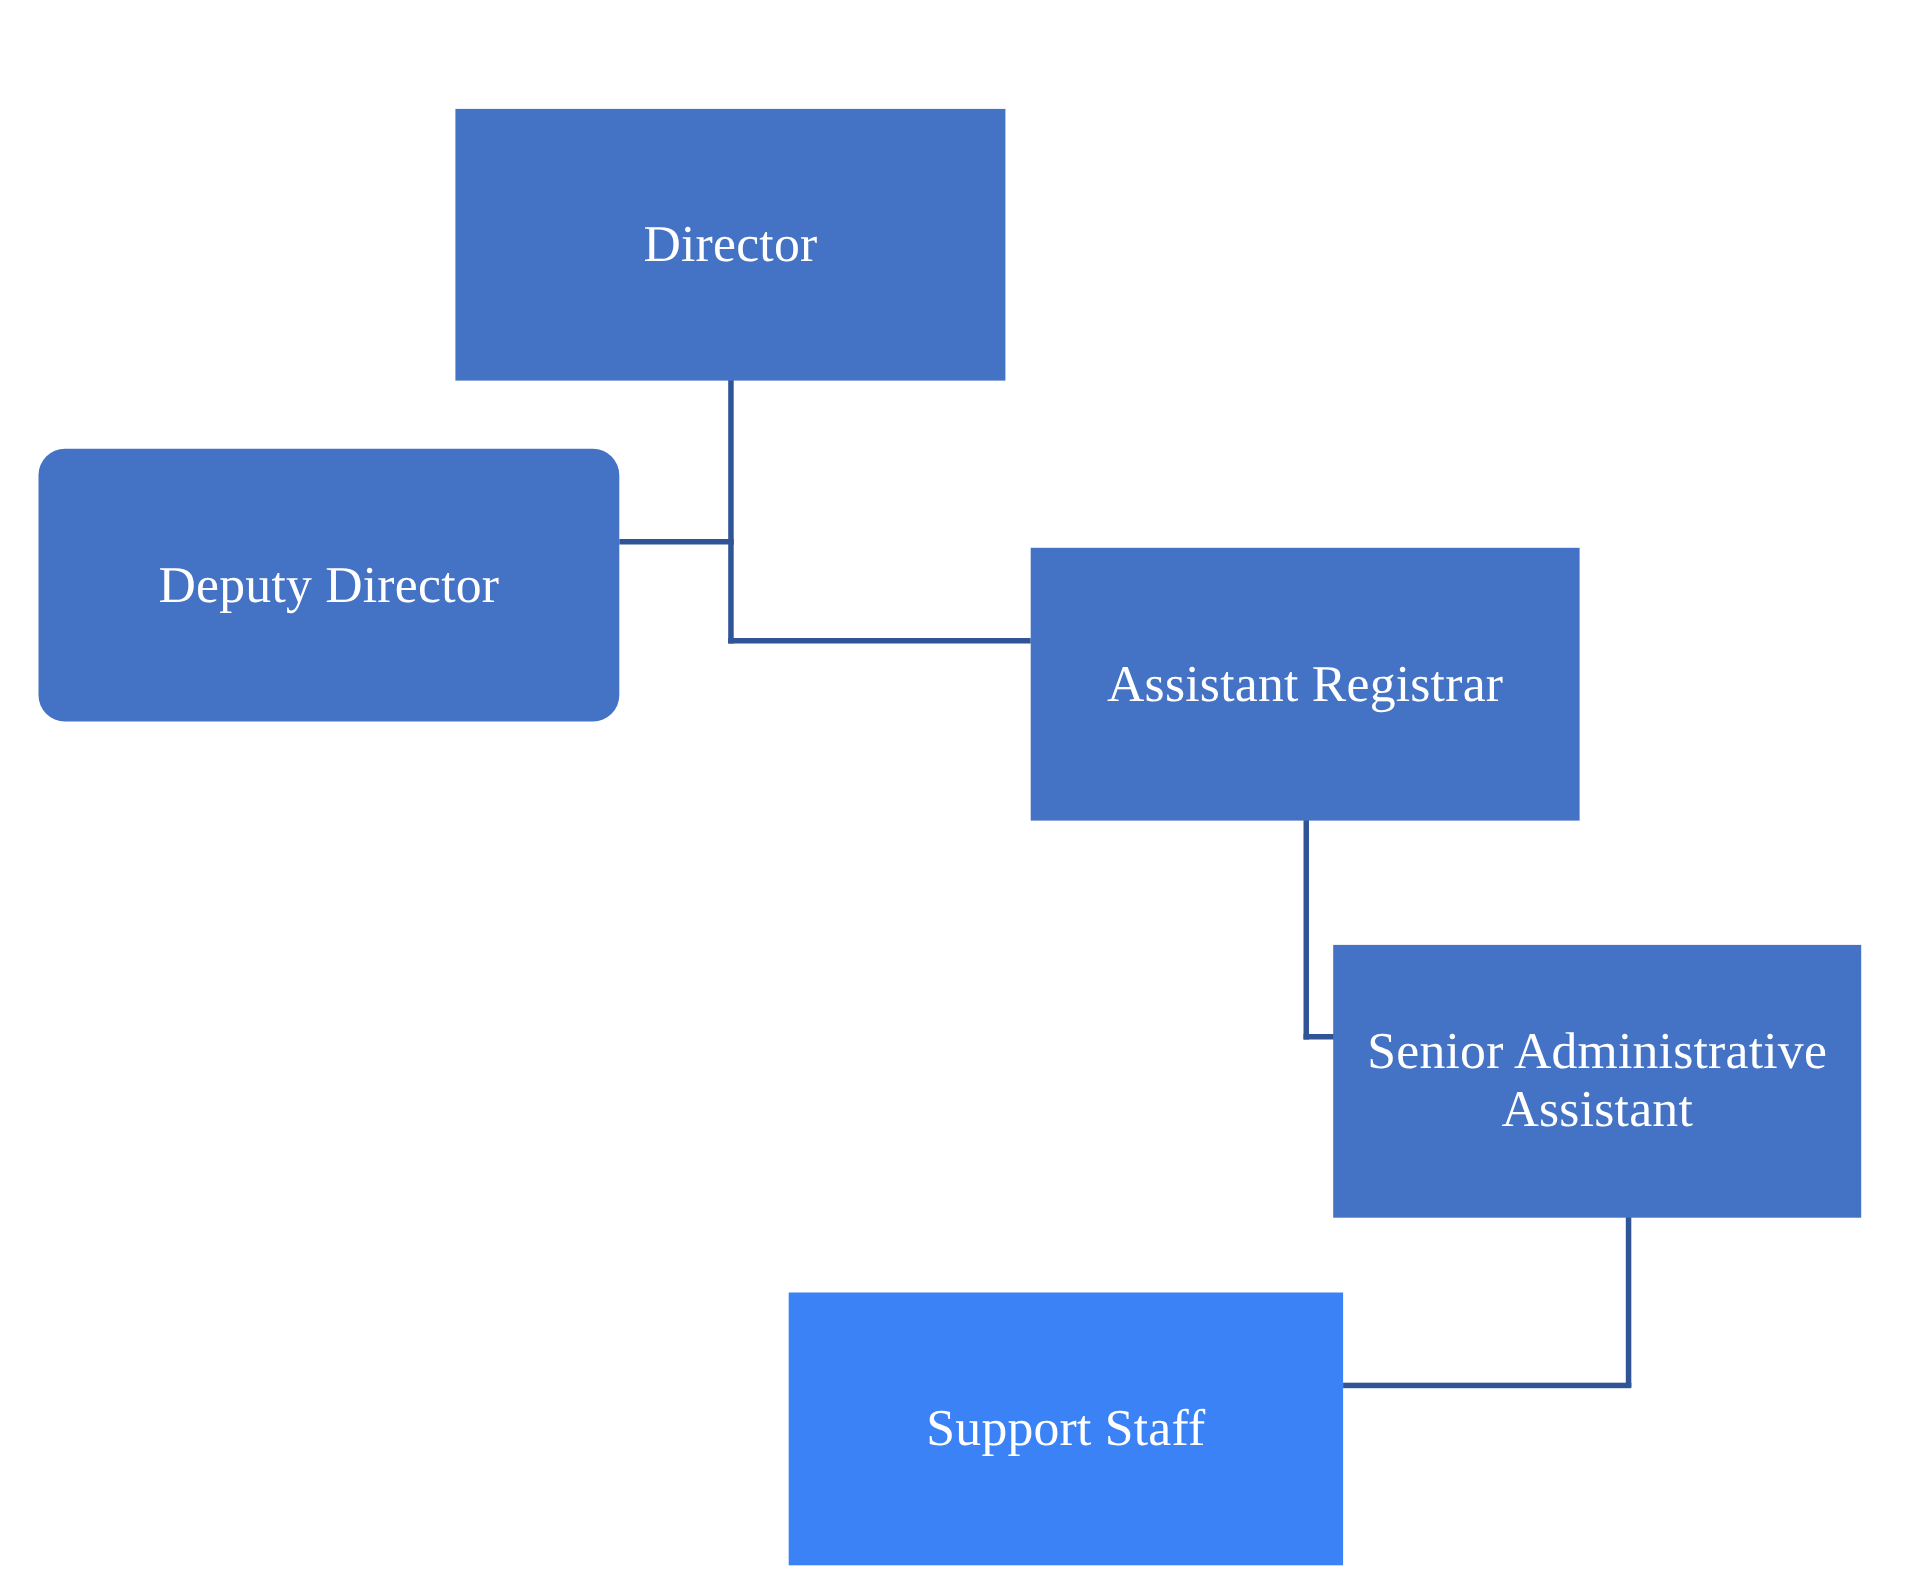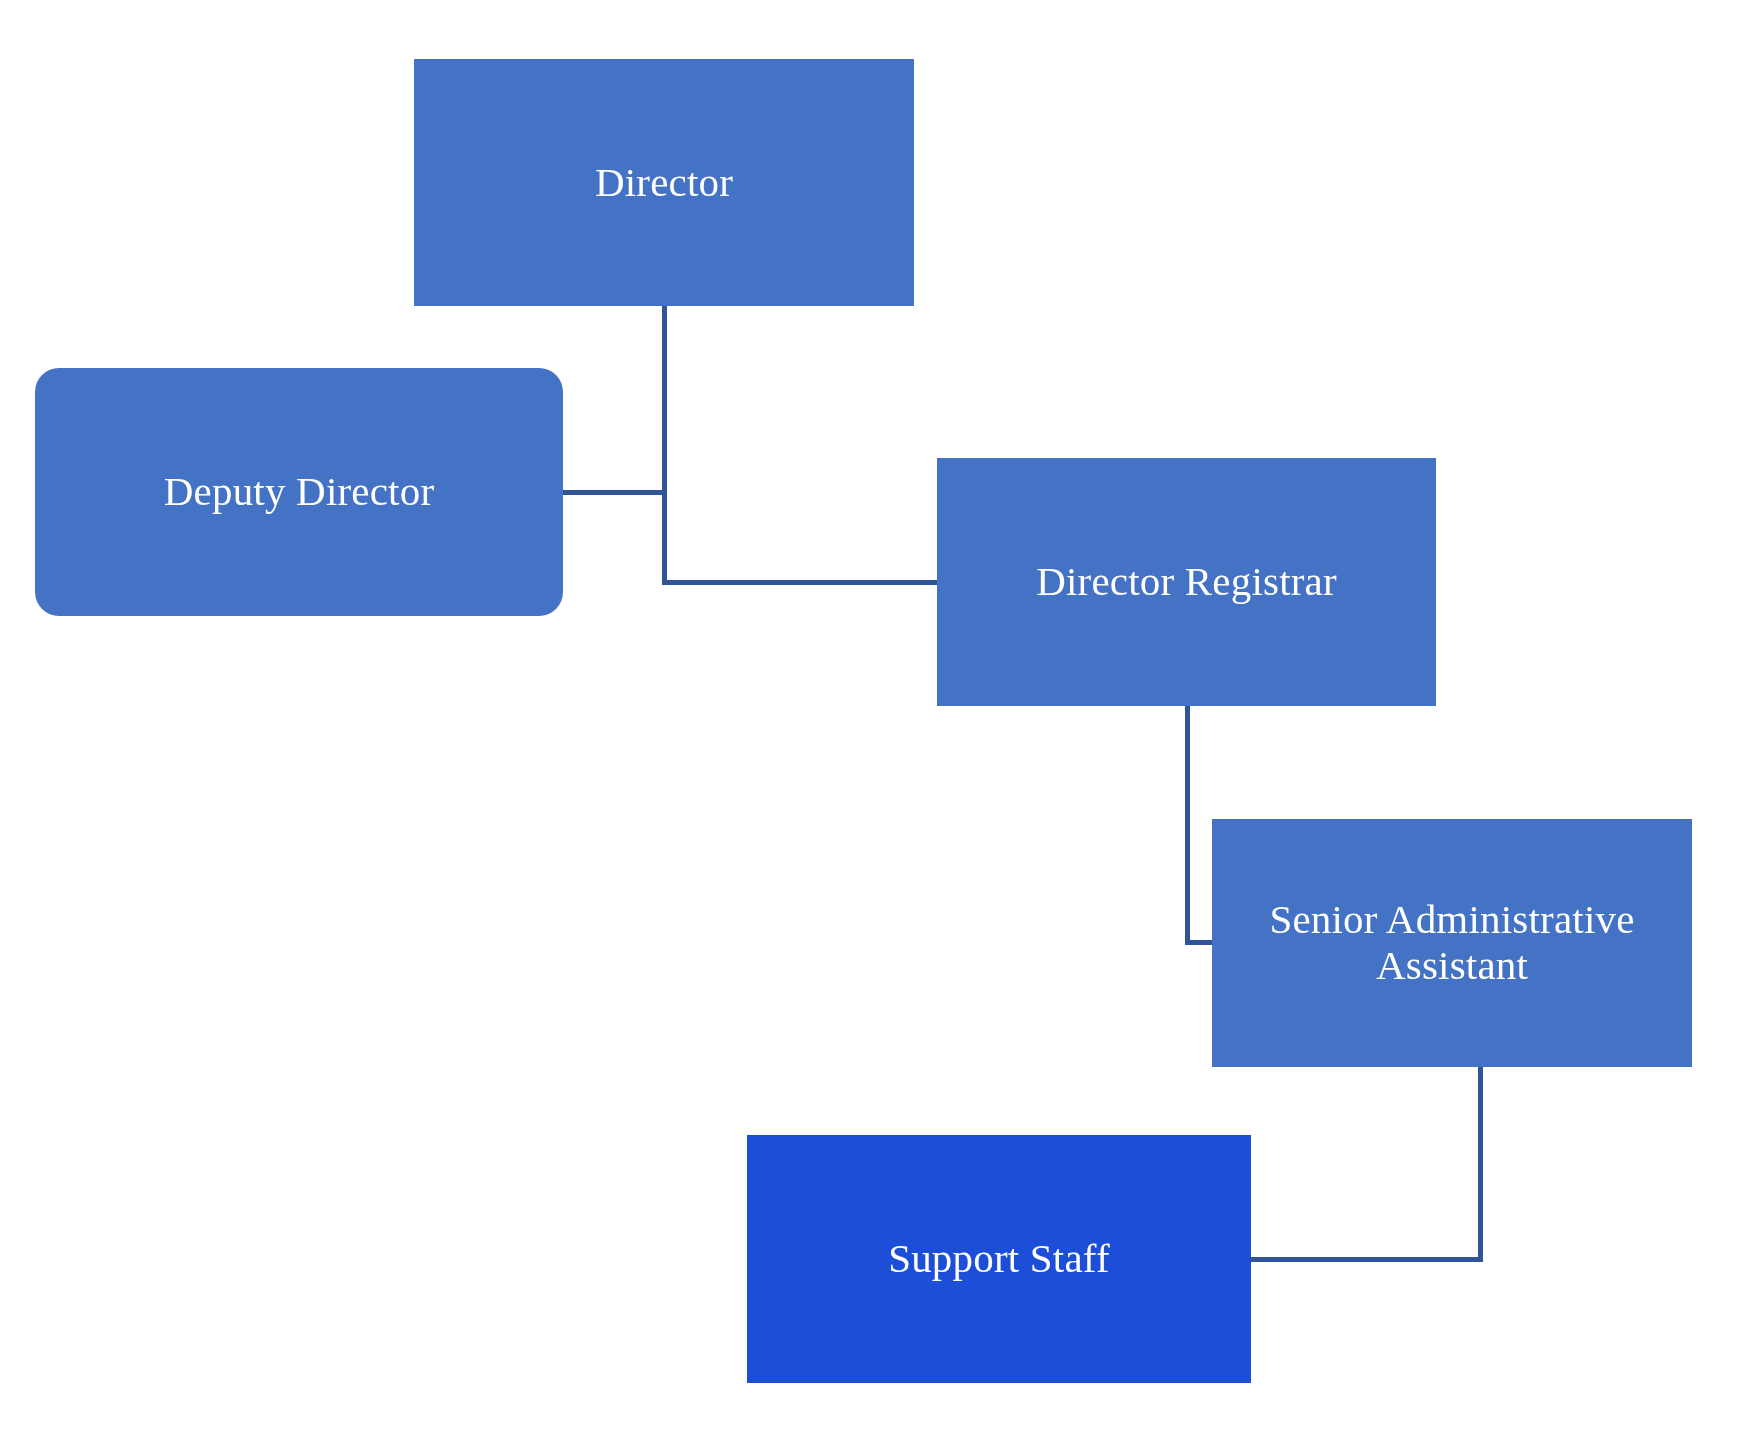--- a/index.html
+++ b/index.html
@@ -21,26 +21,27 @@
   .org-node {
     position: absolute;
     box-sizing: border-box;
     background: #4472C4;
     color: #ffffff;
     display: flex;
     align-items: center;
     justify-content: center;
     text-align: center;
     font-family: "Liberation Serif", "DejaVu Serif", serif;
-    font-size: 41px;
+    font-size: 47px;
     line-height: 1.12;
     font-weight: 400;
     letter-spacing: 0.2px;
     padding: 0 10px;
     user-select: none;
+    margin-top: 40px;
   }
   .org-node .node-label {
     display: block;
     width: 100%;
     white-space: pre-line;
   }
   .connector {
     position: absolute;
     background: #2F5597;
   }
@@ -66,25 +67,25 @@
 
   <div class="org-node" style="left: 414px; top: 59px; width: 500px; height: 247px; background: rgb(68, 114, 196); color: rgb(255, 255, 255);">
     <span class="node-label">Director</span>
   </div>
 
   <div class="org-node" style="left: 35px; top: 368px; width: 528px; height: 248px; background: rgb(68, 114, 196); color: rgb(255, 255, 255); border-radius: 24px;">
     <span class="node-label">Deputy Director</span>
   </div>
 
   <div class="org-node" style="left: 937px; top: 458px; width: 499px; height: 248px; background: rgb(68, 114, 196); color: rgb(255, 255, 255);">
-    <span class="node-label">Director Registrar</span>
+    <span class="node-label">Assistant Registrar</span>
   </div>
 
   <div class="org-node" style="left: 1212px; top: 819px; width: 480px; height: 248px; background: rgb(68, 114, 196); color: rgb(255, 255, 255);">
     <span class="node-label">Senior Administrative
 Assistant</span>
   </div>
 
-  <div class="org-node" style="left: 747px; top: 1135px; width: 504px; height: 248px; background: #1d4ed8; color: rgb(255, 255, 255);">
+  <div class="org-node" style="left: 717px; top: 1135px; width: 504px; height: 248px; background: #3b82f6; color: rgb(255, 255, 255);">
     <span class="node-label">Support Staff</span>
   </div>
 
 </div>
 
 </body></html>

